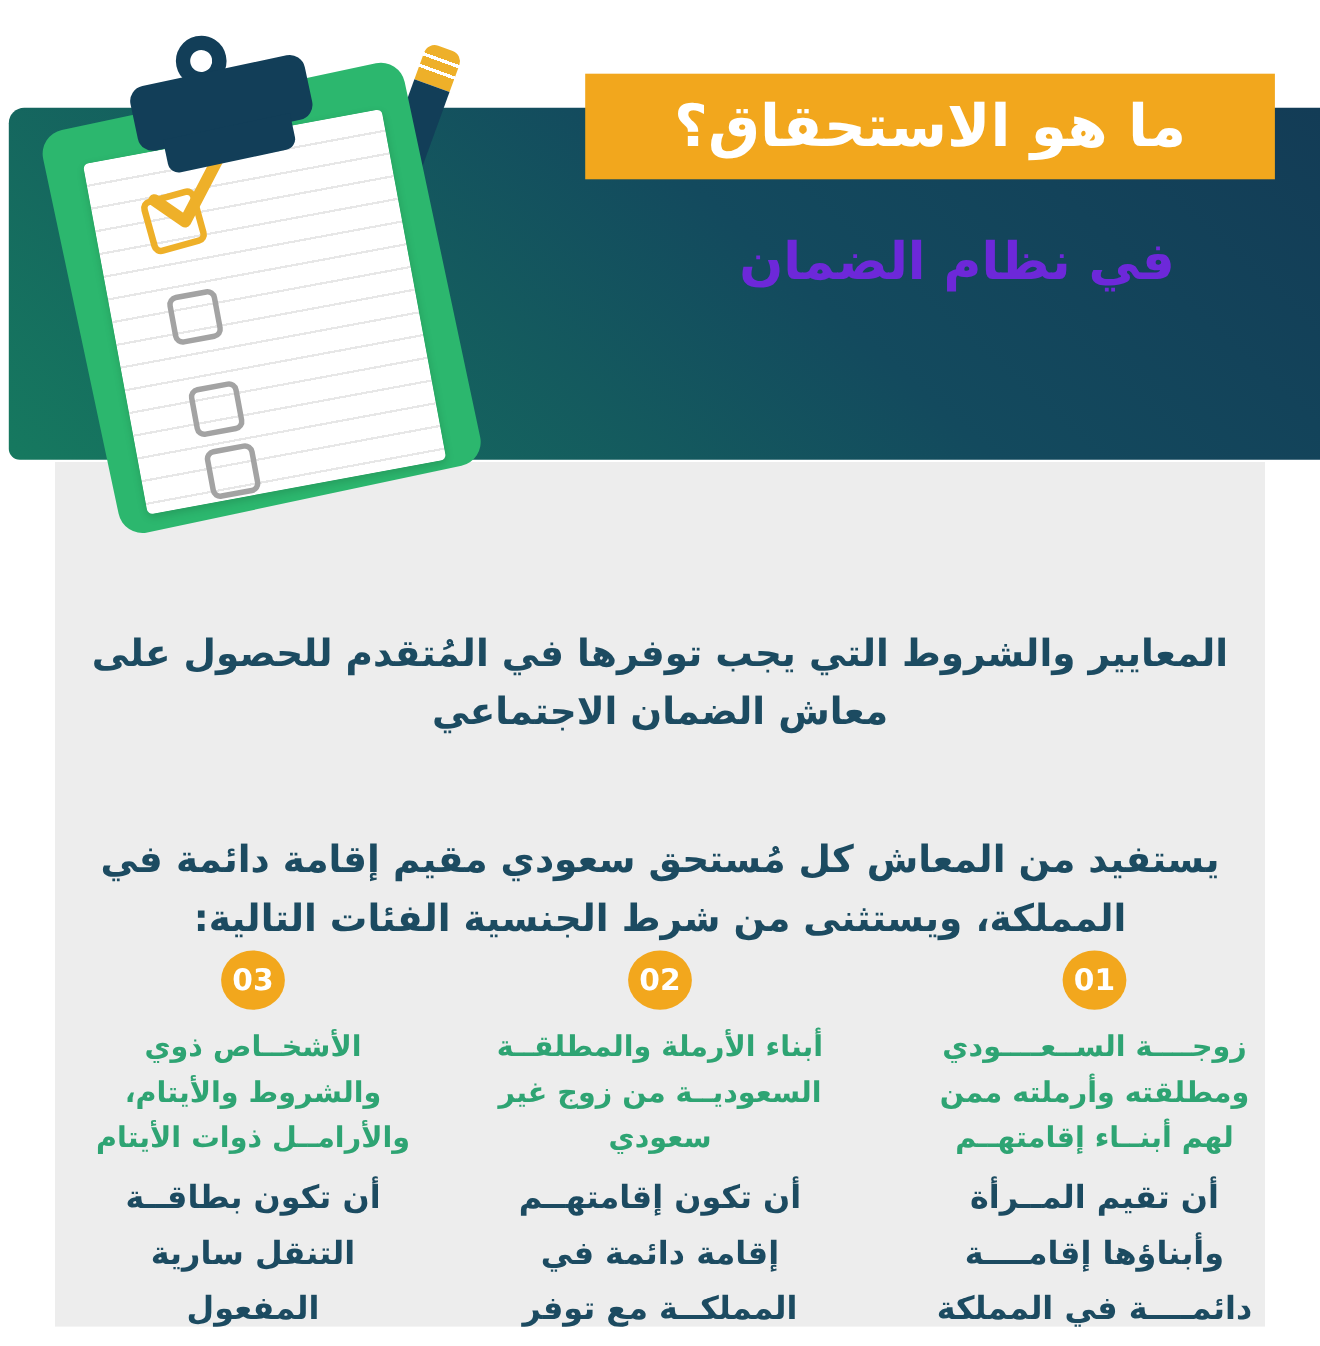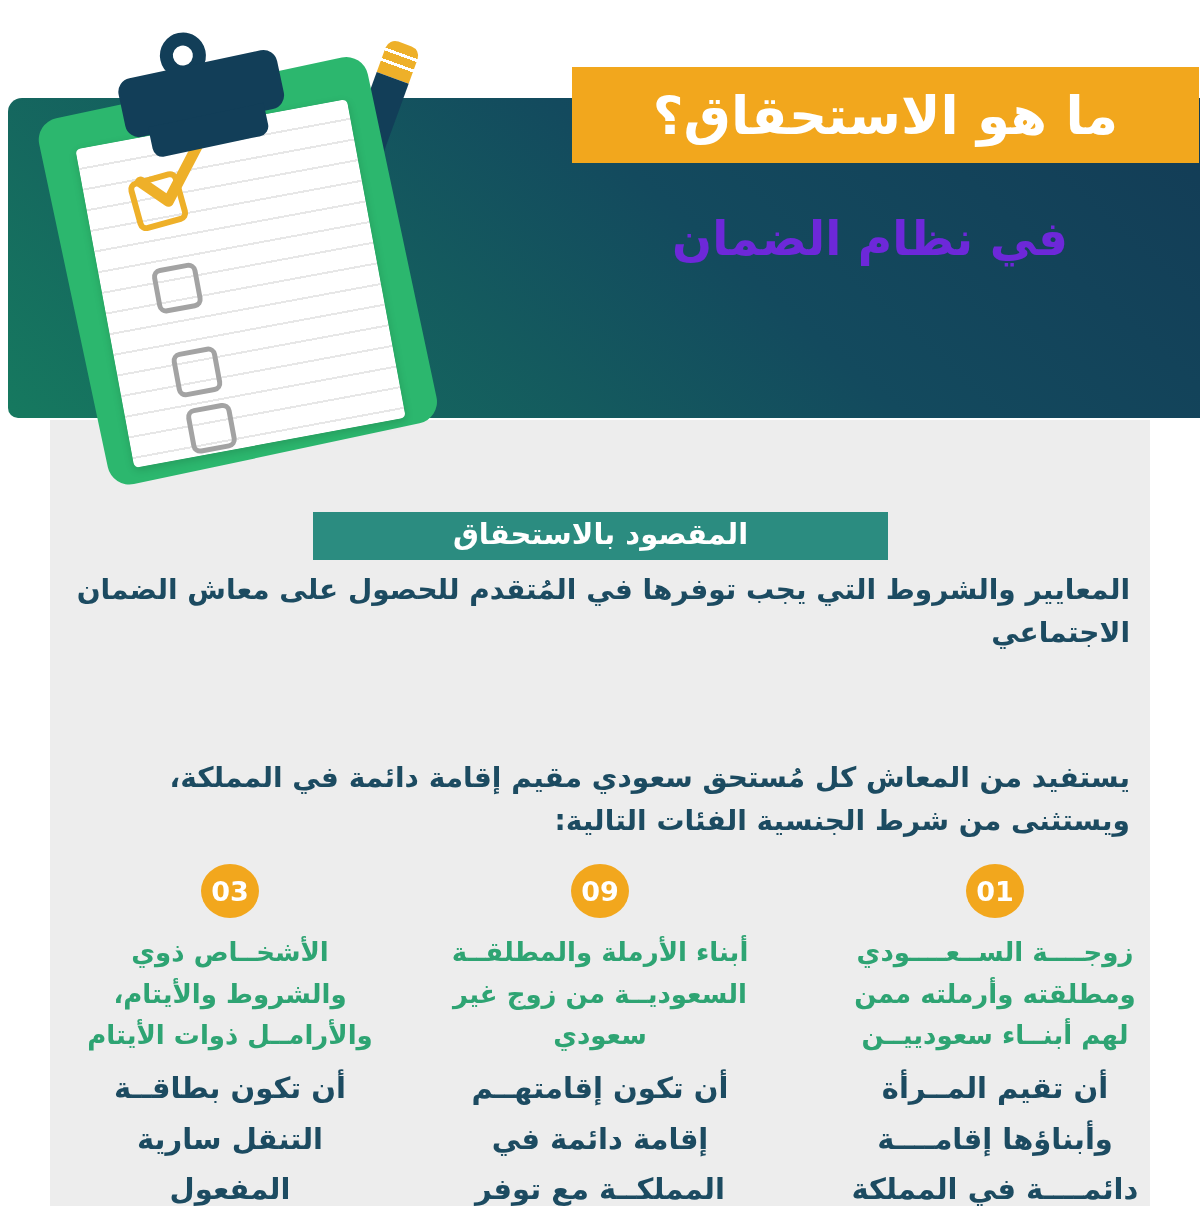--- a/index.html
+++ b/index.html
@@ -17,21 +17,21 @@
   }
   .header-band{
     position:absolute;left:8px;top:98px;width:1192px;height:320px;
     background:linear-gradient(222deg,var(--c-header_dark) 0%,#134a5e 42%,var(--c-header_green) 100%);
     border-radius:14px 0 0 10px;z-index:1;
   }
   .title-box{
     position:absolute;left:532px;top:67px;width:627px;height:96px;
     background:var(--c-yellow);z-index:3;
     display:flex;align-items:center;justify-content:center;
-    color:#fff;font-size:53px;font-weight:bold;direction:rtl;margin-left:40px;
+    color:#fff;font-size:53px;font-weight:bold;direction:rtl;
   }
   .subtitle{
     position:absolute;left:556px;top:196px;width:628px;z-index:3;
     color:#6d28d9;font-size:47px;font-weight:bold;text-align:center;direction:rtl;
     line-height:1.82;
   }
   
   .pen{
     position:absolute;left:388px;top:44px;width:34px;height:208px;
     transform:rotate(20deg);transform-origin:50% 0;z-index:2;
@@ -70,22 +70,22 @@
   .clip-base{position:absolute;left:110px;top:86px;width:118px;height:32px;background:var(--c-clip_navy);border-radius:0 0 10px 10px;}
   
   .panel{position:absolute;left:50px;top:420px;width:1100px;height:786px;background:var(--c-body_gray);z-index:0;}
   .banner{
     position:absolute;left:263px;width:575px;height:48px;background:var(--c-teal_banner);
     color:#fff;font-size:29px;font-weight:bold;direction:rtl;
     display:flex;align-items:center;justify-content:center;padding-bottom:4px;
   }
   .banner.b1{top:92px;} .banner.b2{top:280px;}
   .para{
-    position:absolute;left:20px;width:1060px;direction:rtl;text-align:right;
-    color:var(--c-dark_text);font-size:28px;font-weight:600;line-height:1.55;
+    position:absolute;left:20px;width:1060px;direction:rtl;text-align:center;
+    color:var(--c-dark_text);font-size:34px;font-weight:600;line-height:1.55;
   }
   .para.p1{top:148px;} .para.p2{top:336px;}
   .col{position:absolute;top:444px;display:flex;flex-direction:column;align-items:center;direction:rtl;}
   .col.c1{left:790px;width:310px;}
   .col.c2{left:400px;width:300px;}
   .col.c3{left:30px;width:300px;}
   .badge{
     width:58px;height:54px;border-radius:50%;background:var(--c-yellow);
     color:#fff;font-size:27px;font-weight:bold;
     display:flex;align-items:center;justify-content:center;margin-bottom:14px;
@@ -99,38 +99,35 @@
     text-align:center;line-height:1.75;margin-top:6px;
   }
 </style>
 </head>
 <body>
 
 <div class="header-band"></div>
 
 <div class="panel">
 
-  <div class="banner b1">
-    <span>المقصود بالاستحقاق</span>
-  </div>
   <div class="para p1">المعايير والشروط التي يجب توفرها في المُتقدم للحصول على معاش الضمان الاجتماعي</div>
 
   <div class="para p2">يستفيد من المعاش كل مُستحق سعودي مقيم إقامة دائمة في المملكة، ويستثنى من شرط الجنسية الفئات التالية:</div>
 
   <div class="col c1">
     <div class="badge">
       <span>01</span>
     </div>
-    <div class="col-title">زوجــــة الســعــــودي ومطلقته وأرملته ممن لهم أبنــاء سعودييــن</div>
+    <div class="col-title">زوجــــة الســعــــودي ومطلقته وأرملته ممن لهم أبنــاء إقامتهــم</div>
     <div class="col-desc">أن تقيم المــرأة وأبناؤها إقامــــة دائمــــة في المملكة مع توفــر إقامة سارية المفعول</div>
   </div>
 
   <div class="col c2">
     <div class="badge">
-      <span>09</span>
+      <span>02</span>
     </div>
     <div class="col-title">أبناء الأرملة والمطلقــة السعوديــة من زوج غير سعودي</div>
     <div class="col-desc">أن تكون إقامتهــم إقامة دائمة في المملكــة مع توفر إقامــة ساريــة المفعول، وإثبــات زواج المرأة بمستند رسمي</div>
   </div>
 
   <div class="col c3">
     <div class="badge">
       <span>03</span>
     </div>
     <div class="col-title">الأشخــاص ذوي والشروط والأيتام، والأرامــل ذوات الأيتام</div>

